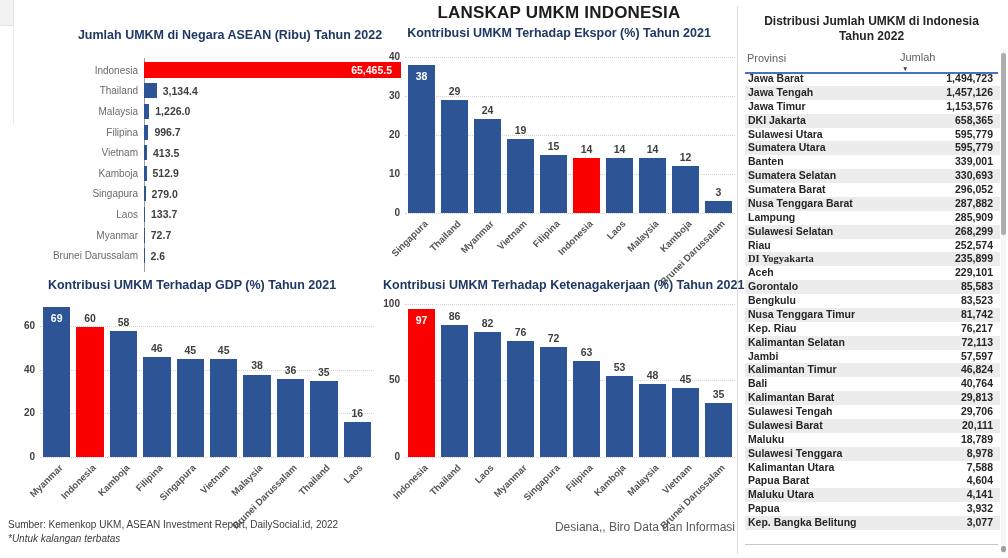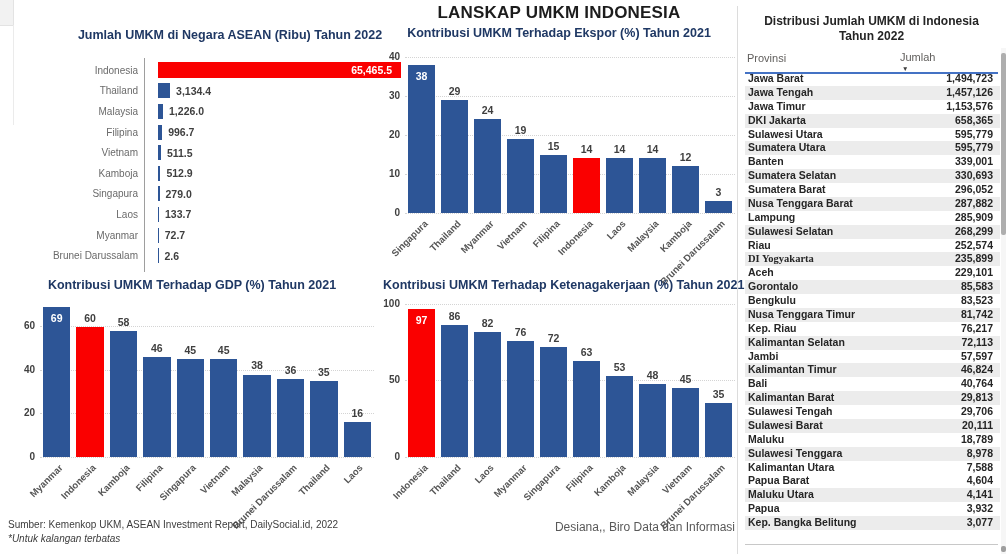--- a/index.html
+++ b/index.html
@@ -18,21 +18,21 @@
        font-size:17px;font-weight:700;color:#1c1c1c;letter-spacing:.2px;}
 
   .c-title{position:absolute;left:0;top:0;width:100%;text-align:center;
        font-size:12.5px;font-weight:700;color:var(--navy);white-space:nowrap;}
 
   
   .hchart{position:absolute;left:6px;top:28px;width:368px;height:250px;margin-left:40px;}
   .hrows{position:absolute;left:0;top:32px;width:354px;}
   .hrow{display:flex;align-items:center;height:20.6px;}
   .hcat{width:92px;padding-right:6px;text-align:right;font-size:10px;color:#6a6a6a;white-space:nowrap;flex:none;}
-  .harea{flex:1;position:relative;height:15px;display:flex;align-items:center;padding-left:14px;}
+  .harea{flex:1;position:relative;height:15px;display:flex;align-items:center;}
   .hbar{height:15px;background:var(--blue);flex:none;}
   .hbar.hl{height:16px;background:var(--red);}
   .hval{margin-left:6px;font-size:10.5px;font-weight:700;color:var(--lbl);white-space:nowrap;}
   .hval.inside{position:absolute;right:8px;margin:0;color:#fff;}
   .haxis{position:absolute;left:98px;top:30px;height:214px;width:1px;background:#9e9e9e;}
 
   
   .vchart{position:absolute;}
   .vc-plot{position:absolute;}
   .gridline{position:absolute;left:0;right:0;height:0;border-top:1px dotted var(--grid);}
@@ -109,21 +109,21 @@
         <div class="hcat">Filipina</div>
         <div class="harea">
           <div class="hbar" style="width: calc(1.52248% + 0.5px);"></div>
           <div class="hval">996.7</div>
         </div>
       </div>
       <div class="hrow">
         <div class="hcat">Vietnam</div>
         <div class="harea">
           <div class="hbar" style="width: calc(0.99457% + 0.5px);"></div>
-          <div class="hval">511.5</div>
+          <div class="hval">413.5</div>
         </div>
       </div>
       <div class="hrow">
         <div class="hcat">Kamboja</div>
         <div class="harea">
           <div class="hbar" style="width: calc(0.783466% + 0.5px);"></div>
           <div class="hval">512.9</div>
         </div>
       </div>
       <div class="hrow">

